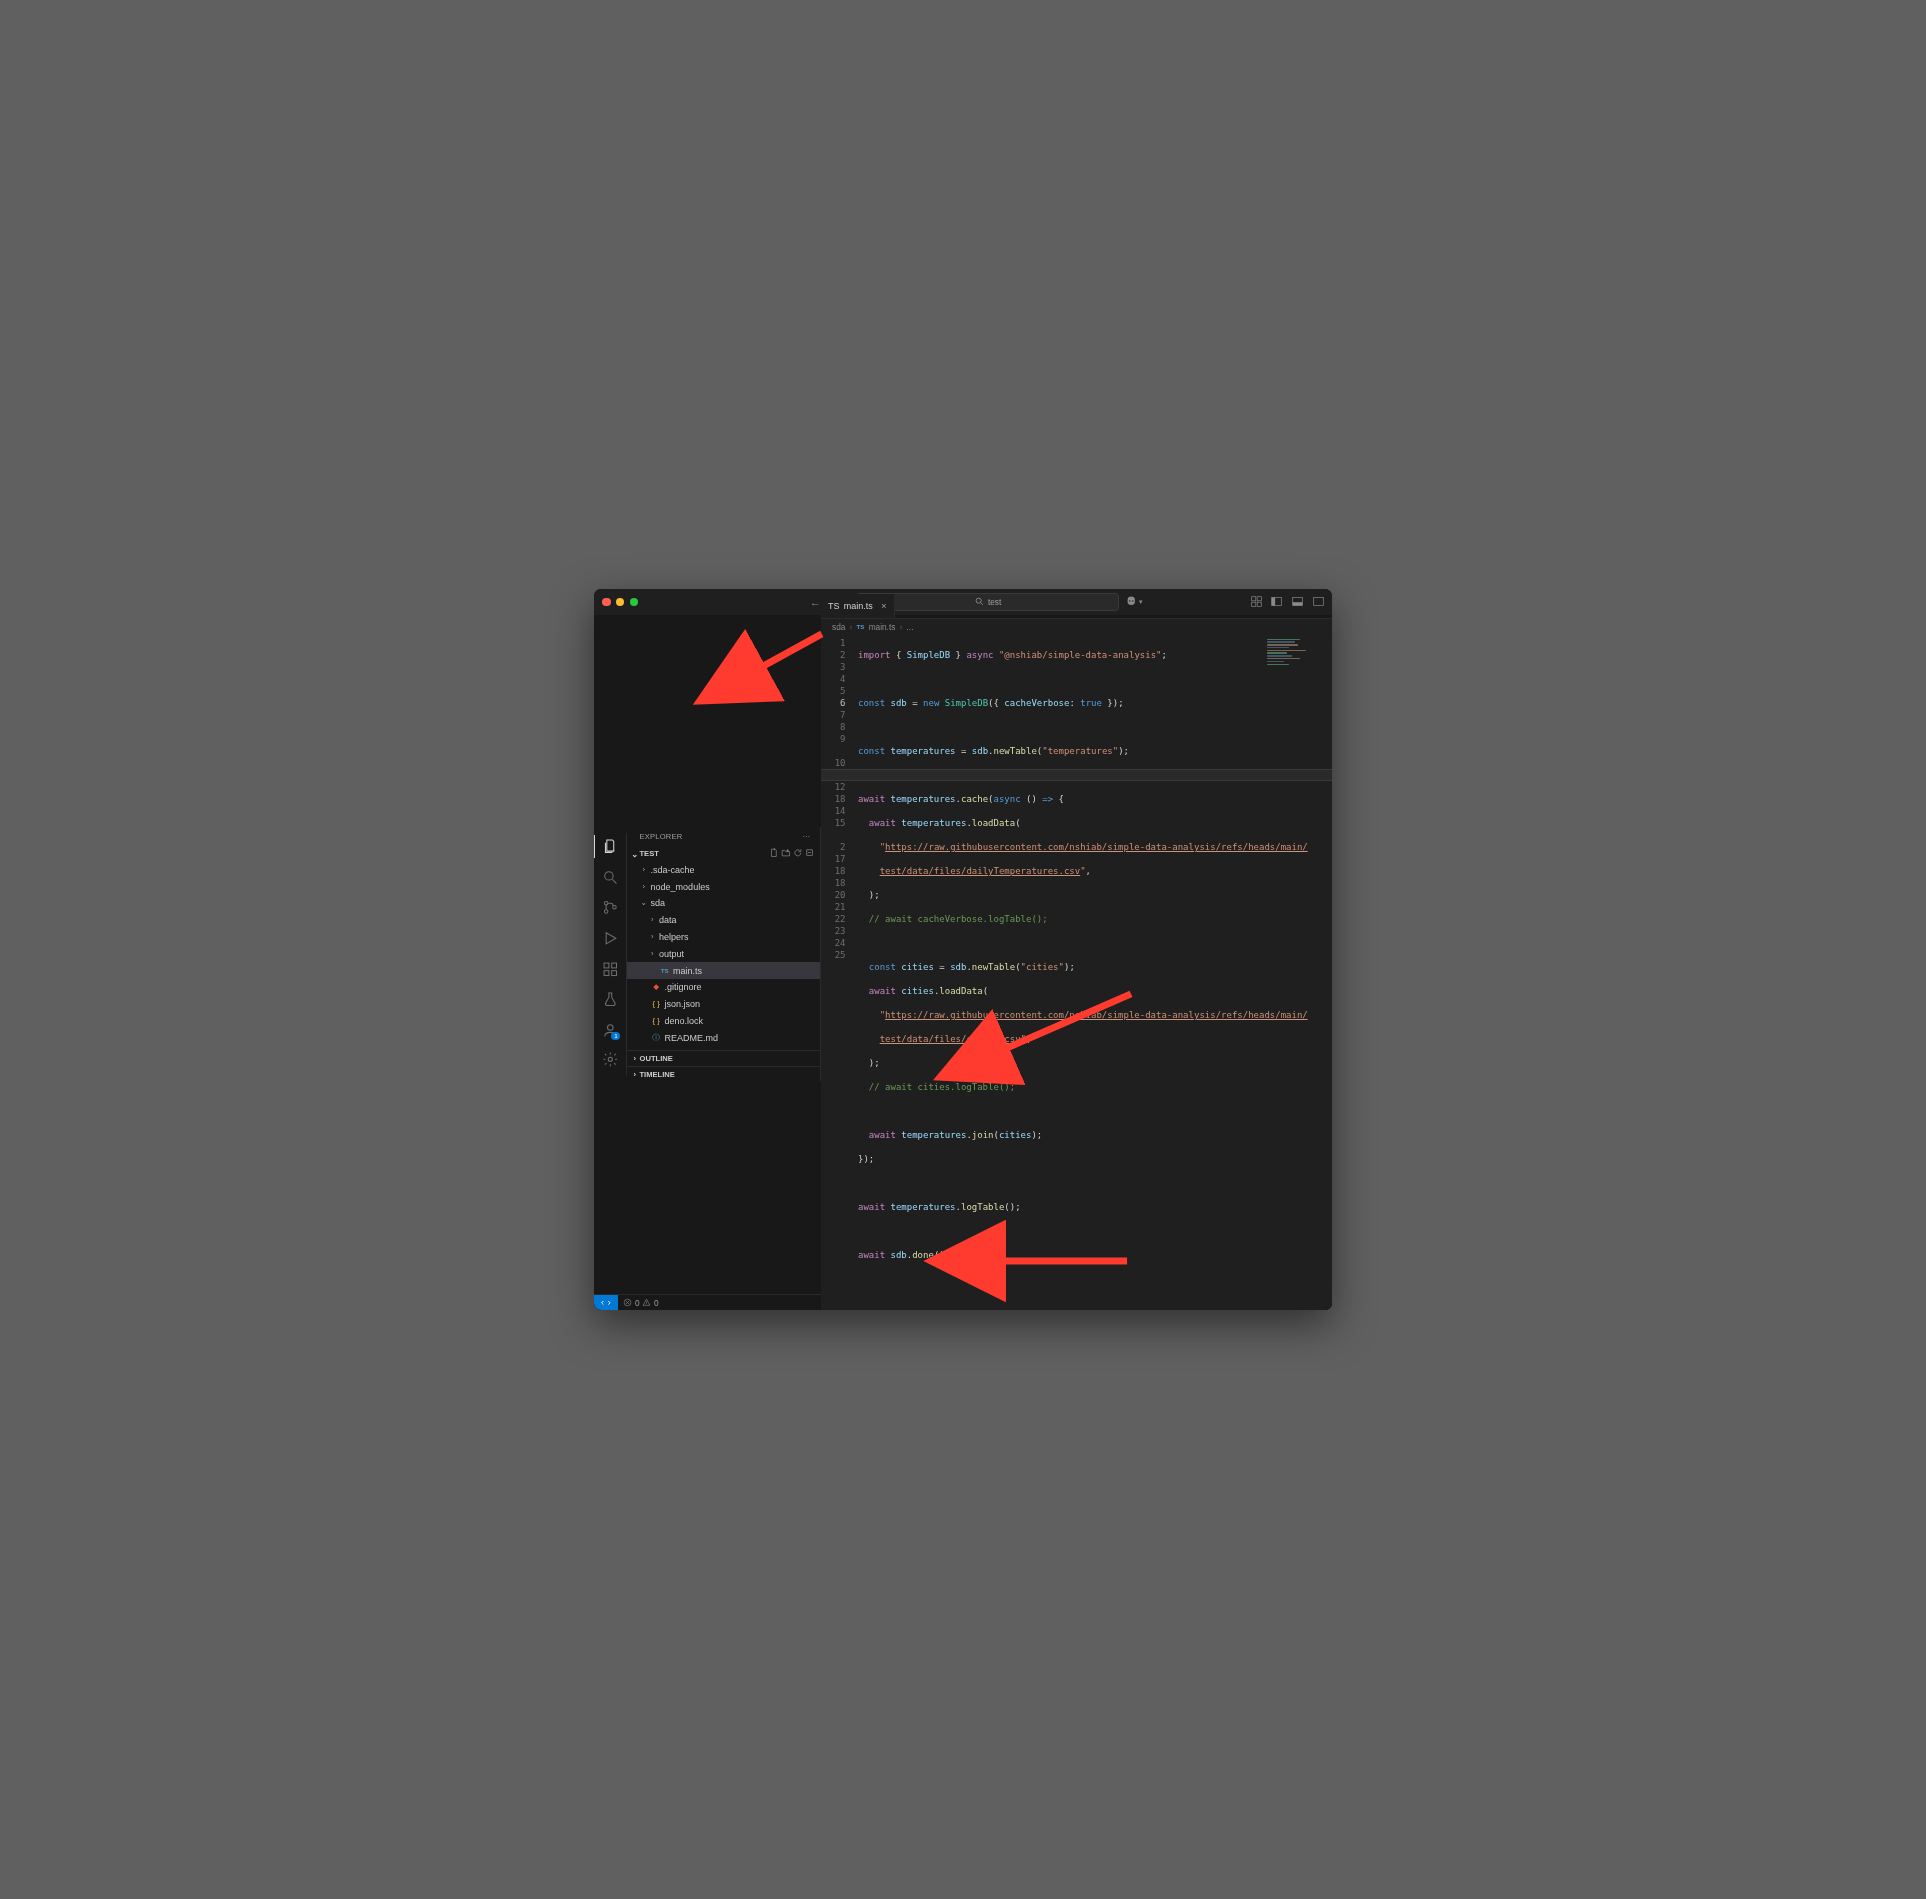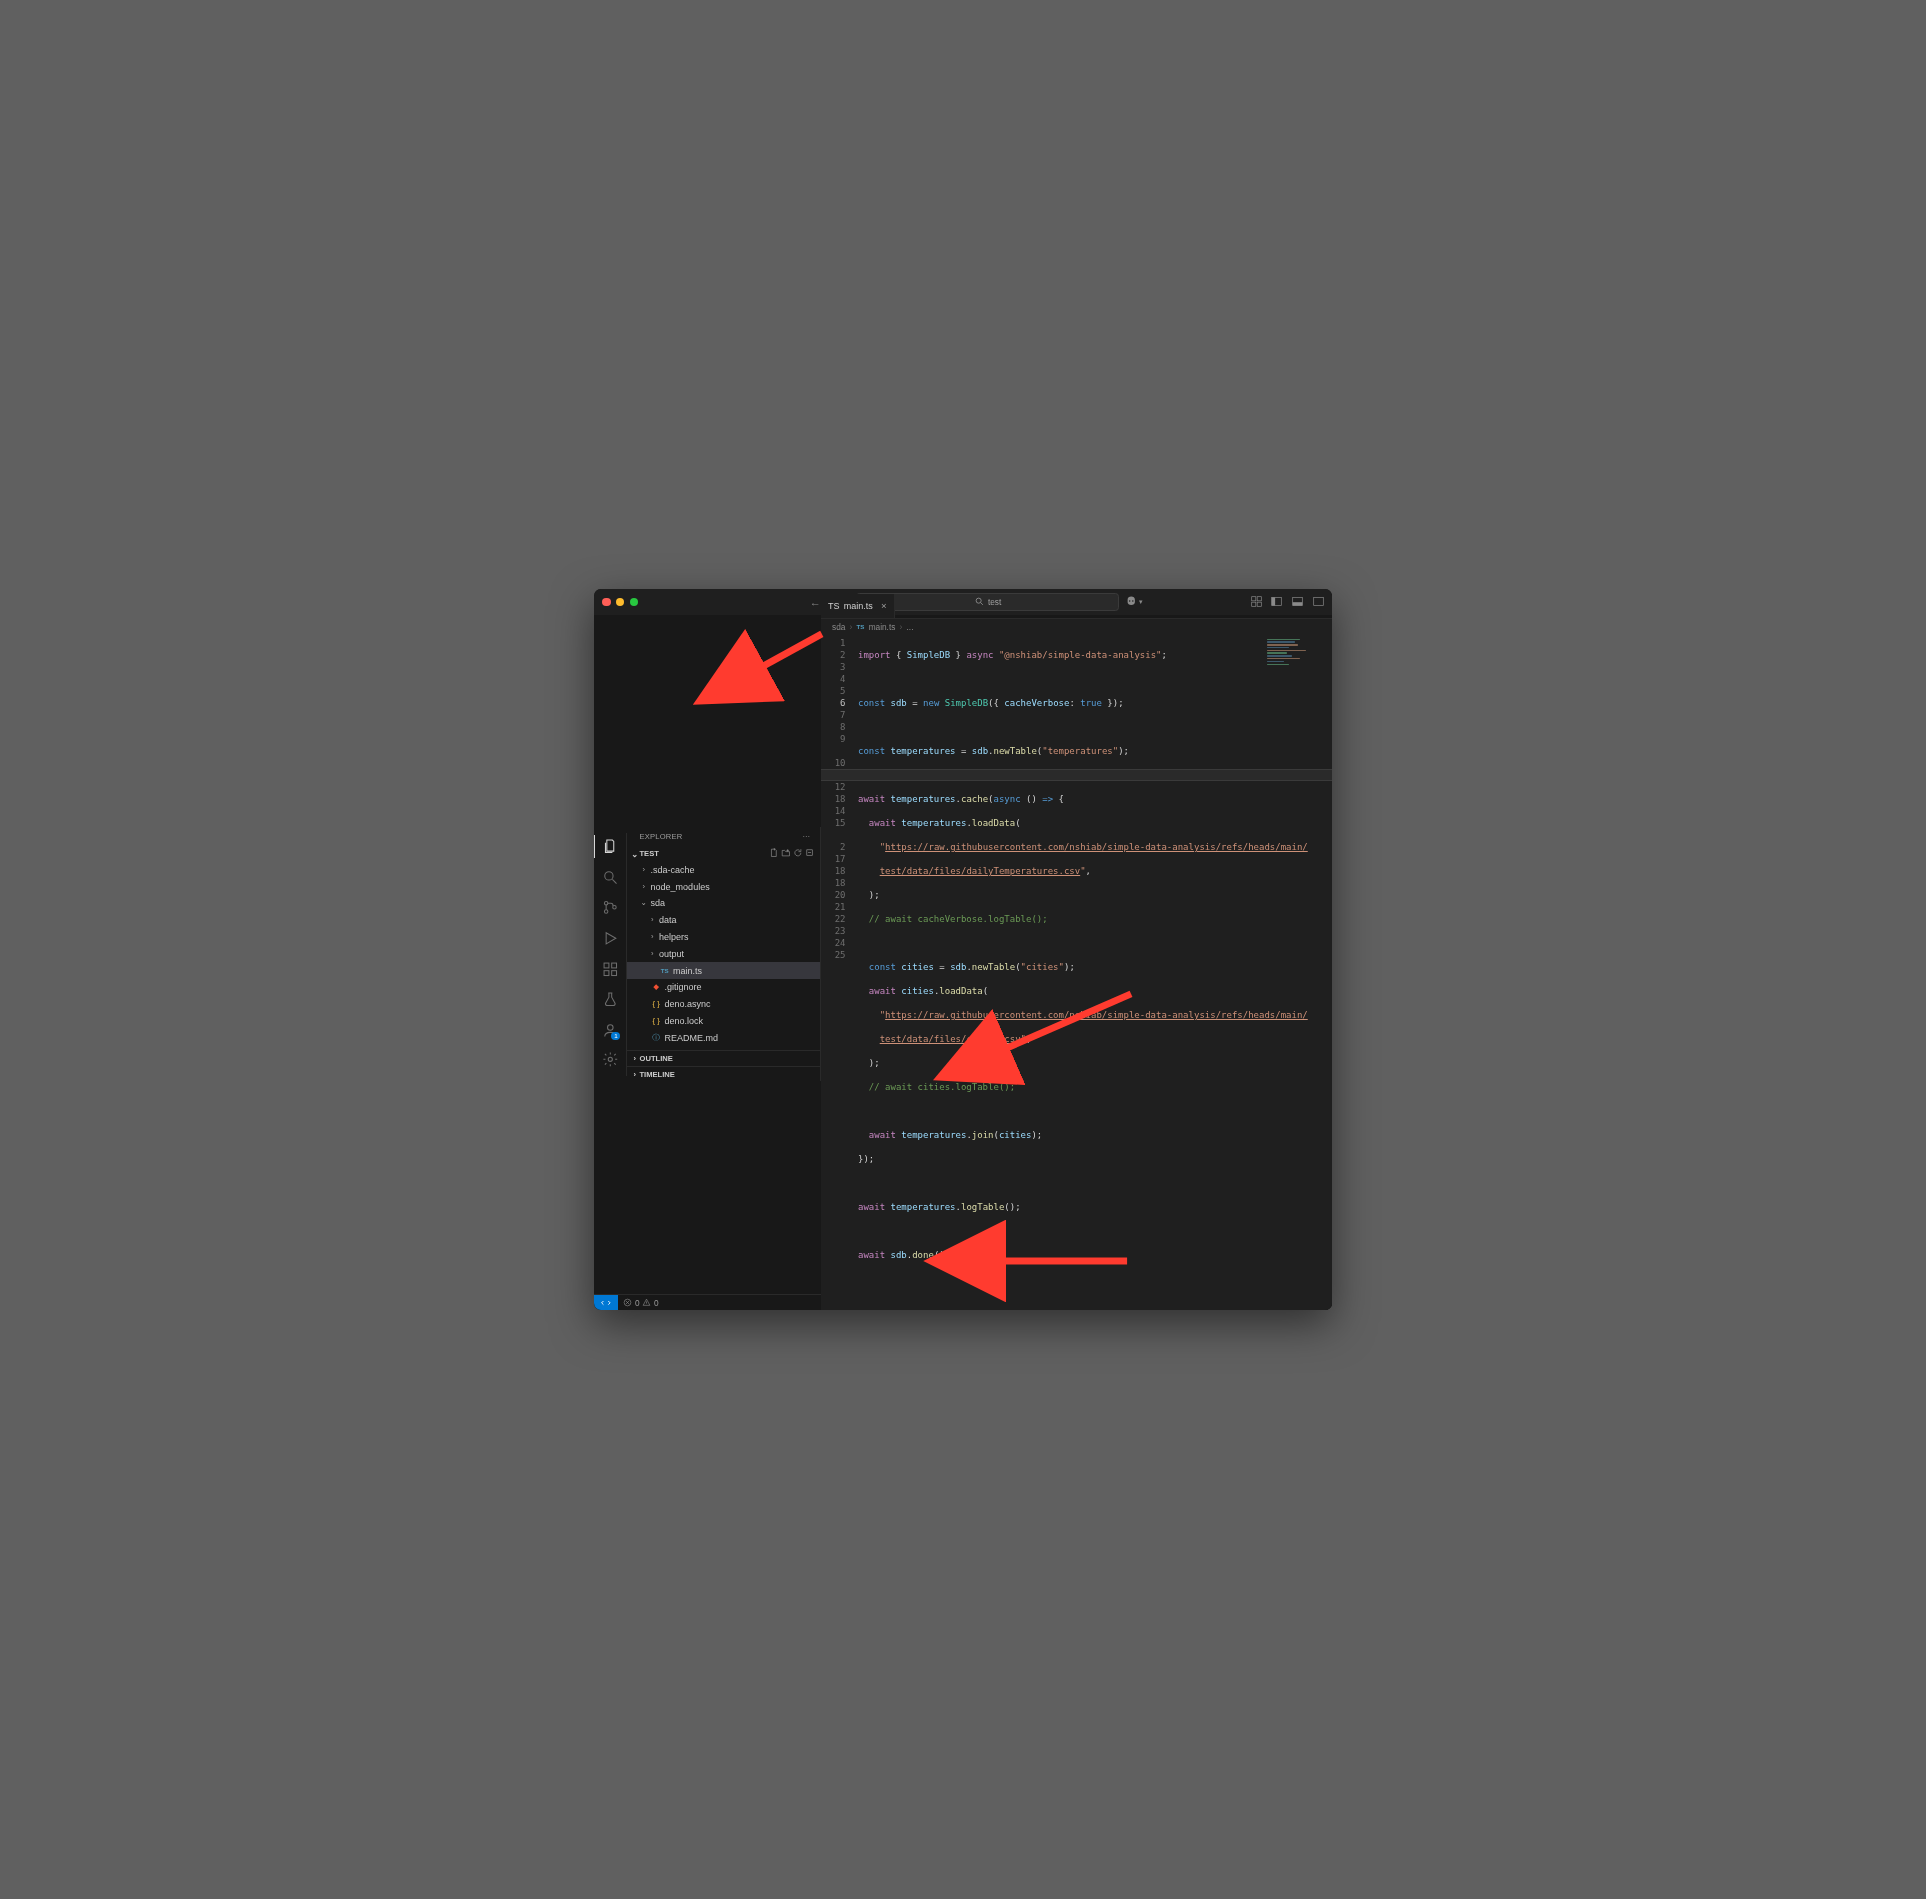--- a/index.html
+++ b/index.html
@@ -240,21 +240,21 @@
             <span>main.ts</span>
           </div>
           <div class="tree-item depth1">
             <span class="tchev"></span>
             <span class="ficon git">◆</span>
             <span>.gitignore</span>
           </div>
           <div class="tree-item depth1">
             <span class="tchev"></span>
             <span class="ficon json">{ }</span>
-            <span>deno.async</span>
+            <span>json.json</span>
           </div>
           <div class="tree-item depth1">
             <span class="tchev"></span>
             <span class="ficon json">{ }</span>
             <span>deno.lock</span>
           </div>
           <div class="tree-item depth1">
             <span class="tchev"></span>
             <span class="ficon info">ⓘ</span>
             <span>README.md</span>

